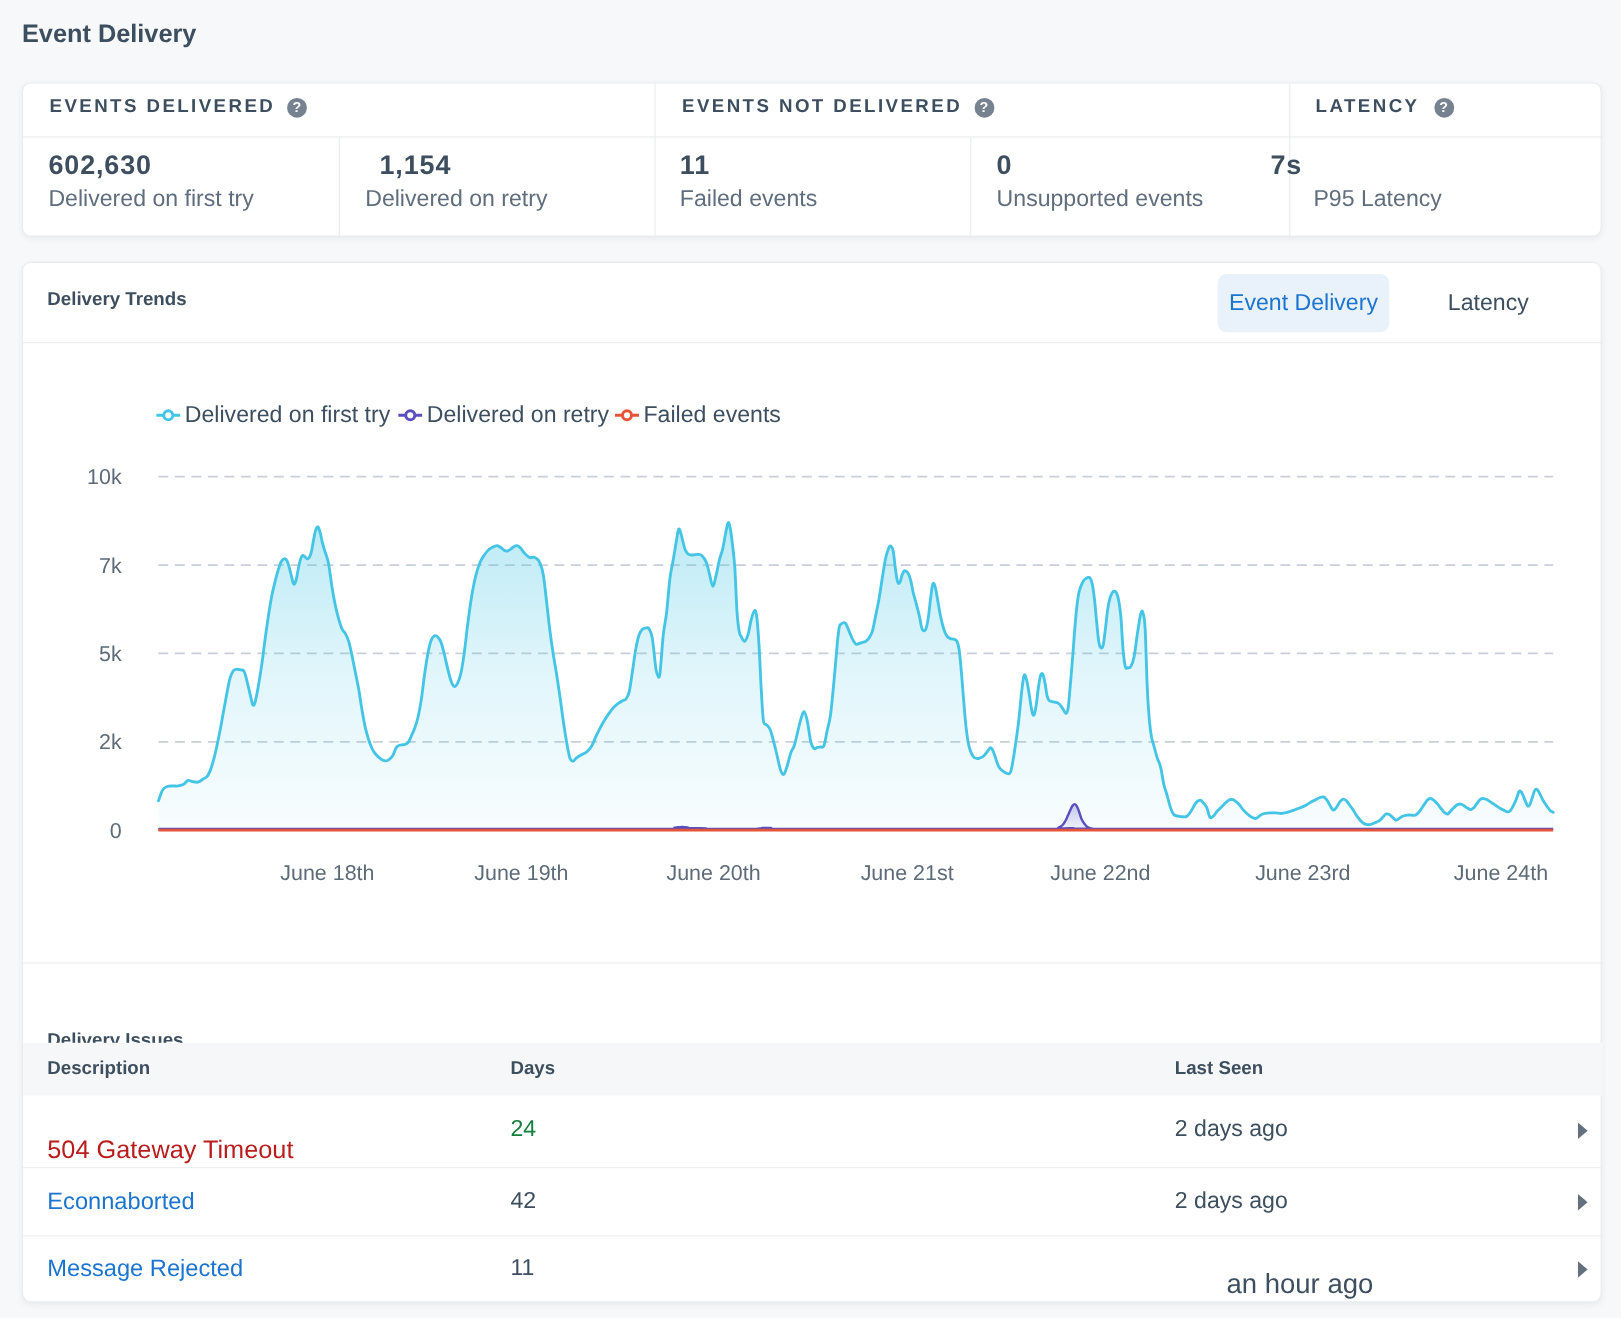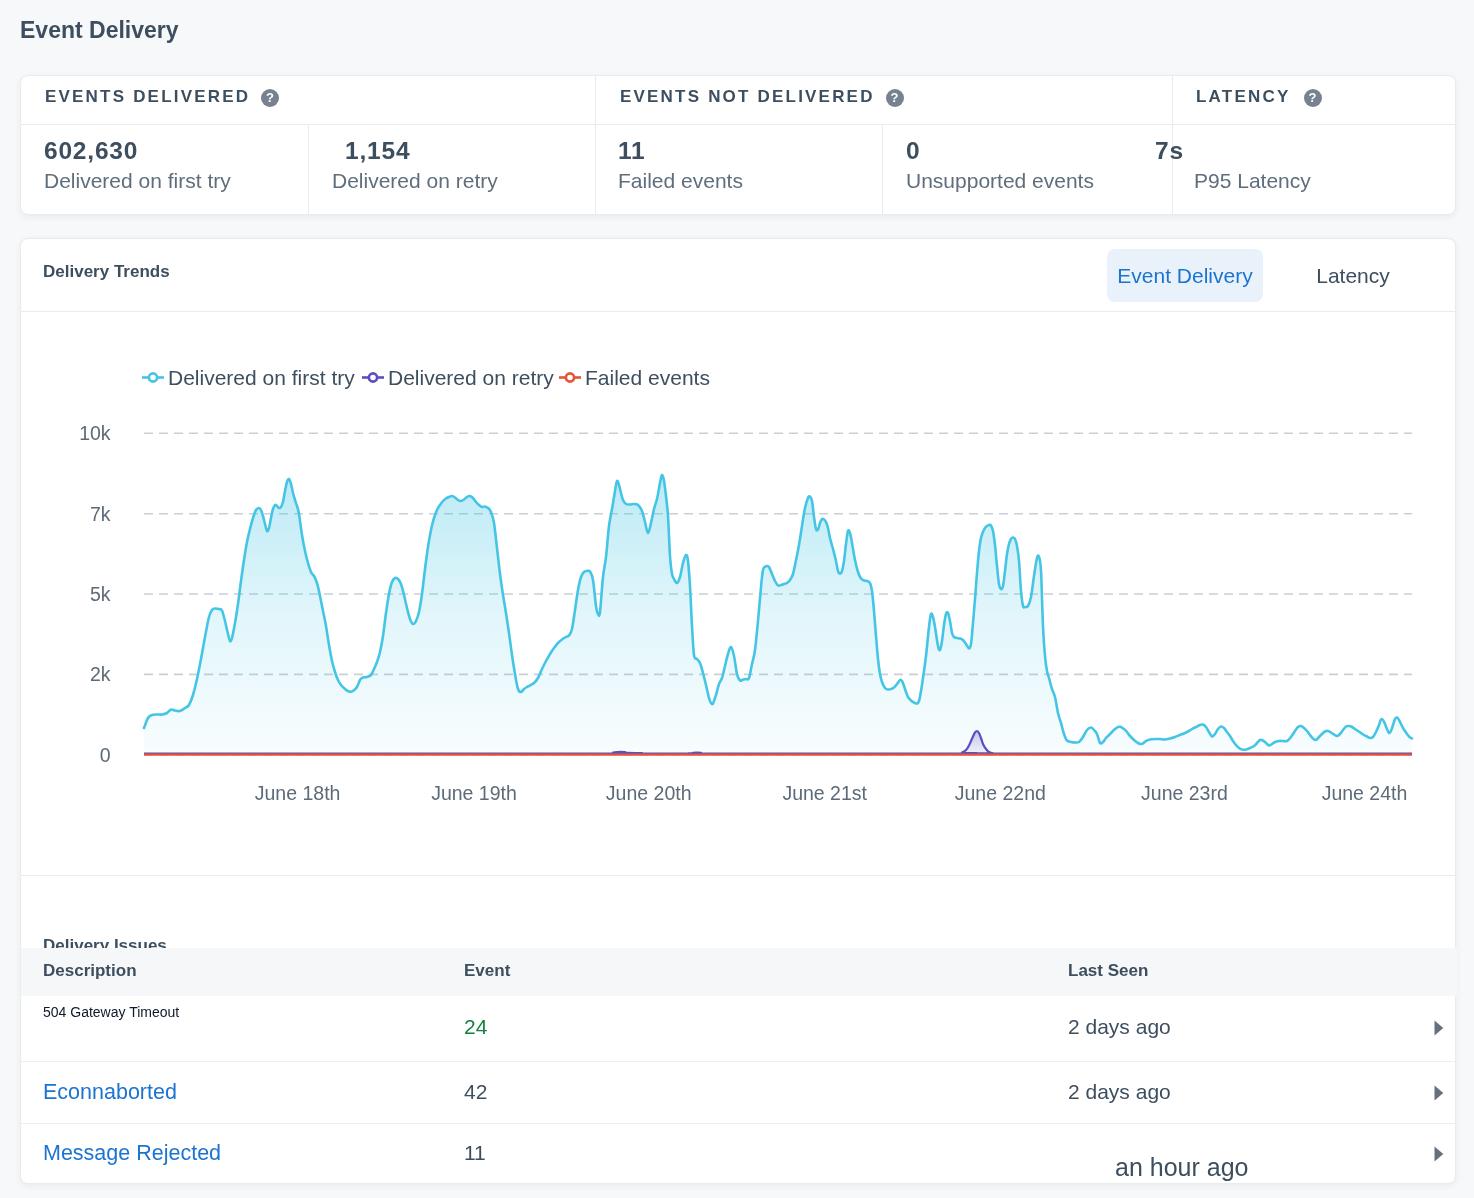--- a/index.html
+++ b/index.html
@@ -104,26 +104,26 @@
 <path d="M123.0,442.5 C200.0,442.5 506.8,442.7 585.0,442.5 C663.2,442.3 589.8,441.8 592.0,441.5 C594.2,441.2 596.0,440.8 598.0,440.8 C600.0,440.7 601.8,440.9 604.0,441.2 C606.2,441.5 600.7,442.3 611.0,442.5 C621.3,442.7 655.8,442.6 666.0,442.5 C676.2,442.4 669.7,441.9 672.0,441.8 C674.3,441.7 677.5,441.7 680.0,441.8 C682.5,441.9 644.3,442.4 687.0,442.5 C729.7,442.6 893.7,442.7 936.0,442.5 C978.3,442.3 939.5,442.1 941.0,441.5 C942.5,440.9 943.8,440.2 945.0,439.0 C946.2,437.8 947.2,436.0 948.0,434.5 C948.8,433.0 949.3,431.5 950.0,430.0 C950.7,428.5 951.3,426.9 952.0,425.5 C952.7,424.1 953.3,422.4 954.0,421.5 C954.7,420.6 955.3,419.9 956.0,420.0 C956.7,420.1 957.3,420.8 958.0,422.0 C958.7,423.2 959.3,425.2 960.0,427.0 C960.7,428.8 961.2,431.2 962.0,433.0 C962.8,434.8 964.0,436.7 965.0,438.0 C966.0,439.3 966.8,440.3 968.0,441.0 C969.2,441.7 970.3,442.0 972.0,442.3 C973.7,442.5 908.2,442.5 978.0,442.5 C1047.8,442.5 1322.2,442.5 1391.0,442.5 L1391.0,443.5 L123.0,443.5 Z" fill="url(#pg)" stroke="none"></path>
 <path d="M123.0,442.5 C200.0,442.5 506.8,442.7 585.0,442.5 C663.2,442.3 589.8,441.8 592.0,441.5 C594.2,441.2 596.0,440.8 598.0,440.8 C600.0,440.7 601.8,440.9 604.0,441.2 C606.2,441.5 600.7,442.3 611.0,442.5 C621.3,442.7 655.8,442.6 666.0,442.5 C676.2,442.4 669.7,441.9 672.0,441.8 C674.3,441.7 677.5,441.7 680.0,441.8 C682.5,441.9 644.3,442.4 687.0,442.5 C729.7,442.6 893.7,442.7 936.0,442.5 C978.3,442.3 939.5,442.1 941.0,441.5 C942.5,440.9 943.8,440.2 945.0,439.0 C946.2,437.8 947.2,436.0 948.0,434.5 C948.8,433.0 949.3,431.5 950.0,430.0 C950.7,428.5 951.3,426.9 952.0,425.5 C952.7,424.1 953.3,422.4 954.0,421.5 C954.7,420.6 955.3,419.9 956.0,420.0 C956.7,420.1 957.3,420.8 958.0,422.0 C958.7,423.2 959.3,425.2 960.0,427.0 C960.7,428.8 961.2,431.2 962.0,433.0 C962.8,434.8 964.0,436.7 965.0,438.0 C966.0,439.3 966.8,440.3 968.0,441.0 C969.2,441.7 970.3,442.0 972.0,442.3 C973.7,442.5 908.2,442.5 978.0,442.5 C1047.8,442.5 1322.2,442.5 1391.0,442.5" fill="none" stroke="#5a4fc0" stroke-width="2.2" stroke-linejoin="round"></path>
 <line x1="123" y1="443.6" x2="1391" y2="443.6" stroke="#e65437" stroke-width="2.4"></line>
 </svg>
 
     <div class="abs" style="left:0;top:636px;width:1436px;height:1px;background:#e9ecef;"></div>
     <div class="abs title" style="left:22px;top:697px;">Delivery Issues</div>
 
     <div class="abs" style="left:0;top:709px;width:1436px;height:48px;background:#f6f7f8;">
       <span class="abs" style="left:22px;top:13px;font-size:17px;font-weight:700;color:#3d4e5f;">Description</span>
-      <span class="abs" style="left:443px;top:13px;font-size:17px;font-weight:700;color:#3d4e5f;">Event</span>
+      <span class="abs" style="left:443px;top:13px;font-size:17px;font-weight:700;color:#3d4e5f;">Days</span>
       <span class="abs" style="left:1047px;top:13px;font-size:17px;font-weight:700;color:#3d4e5f;">Last Seen</span>
     </div>
 
     <div class="abs" style="left:0;top:757px;width:1436px;height:65px;">
-      <span class="abs" style="left:22px;top:8px;font-size:14px;color:#0f172a;">504 Gateway Timeout</span>
+      <span class="abs" style="left:22px;top:36px;font-size:23px;color:#b91c1c;">504 Gateway Timeout</span>
       <span class="abs" style="left:443px;top:19px;font-size:21px;color:#15803d;">24</span>
       <span class="abs" style="left:1047px;top:19px;font-size:21px;color:#3d4e5f;">2 days ago</span>
       <svg style="position:absolute;left:1413px;top:24px" width="10" height="16" viewBox="0 0 10 16">
           <path d="M0.5,0.5 L9.3,8 L0.5,15.5 Z" fill="#64707e"></path>
         </svg>
     </div>
     <div class="abs" style="left:0;top:822px;width:1436px;height:1px;background:#eceef1;"></div>
     <div class="abs" style="left:0;top:822px;width:1436px;height:62px;">
       <span class="abs" style="left:22px;top:19px;font-size:21.5px;color:#1b74cf;">Econnaborted</span>
       <span class="abs" style="left:443px;top:19px;font-size:21px;color:#3d4e5f;">42</span>

